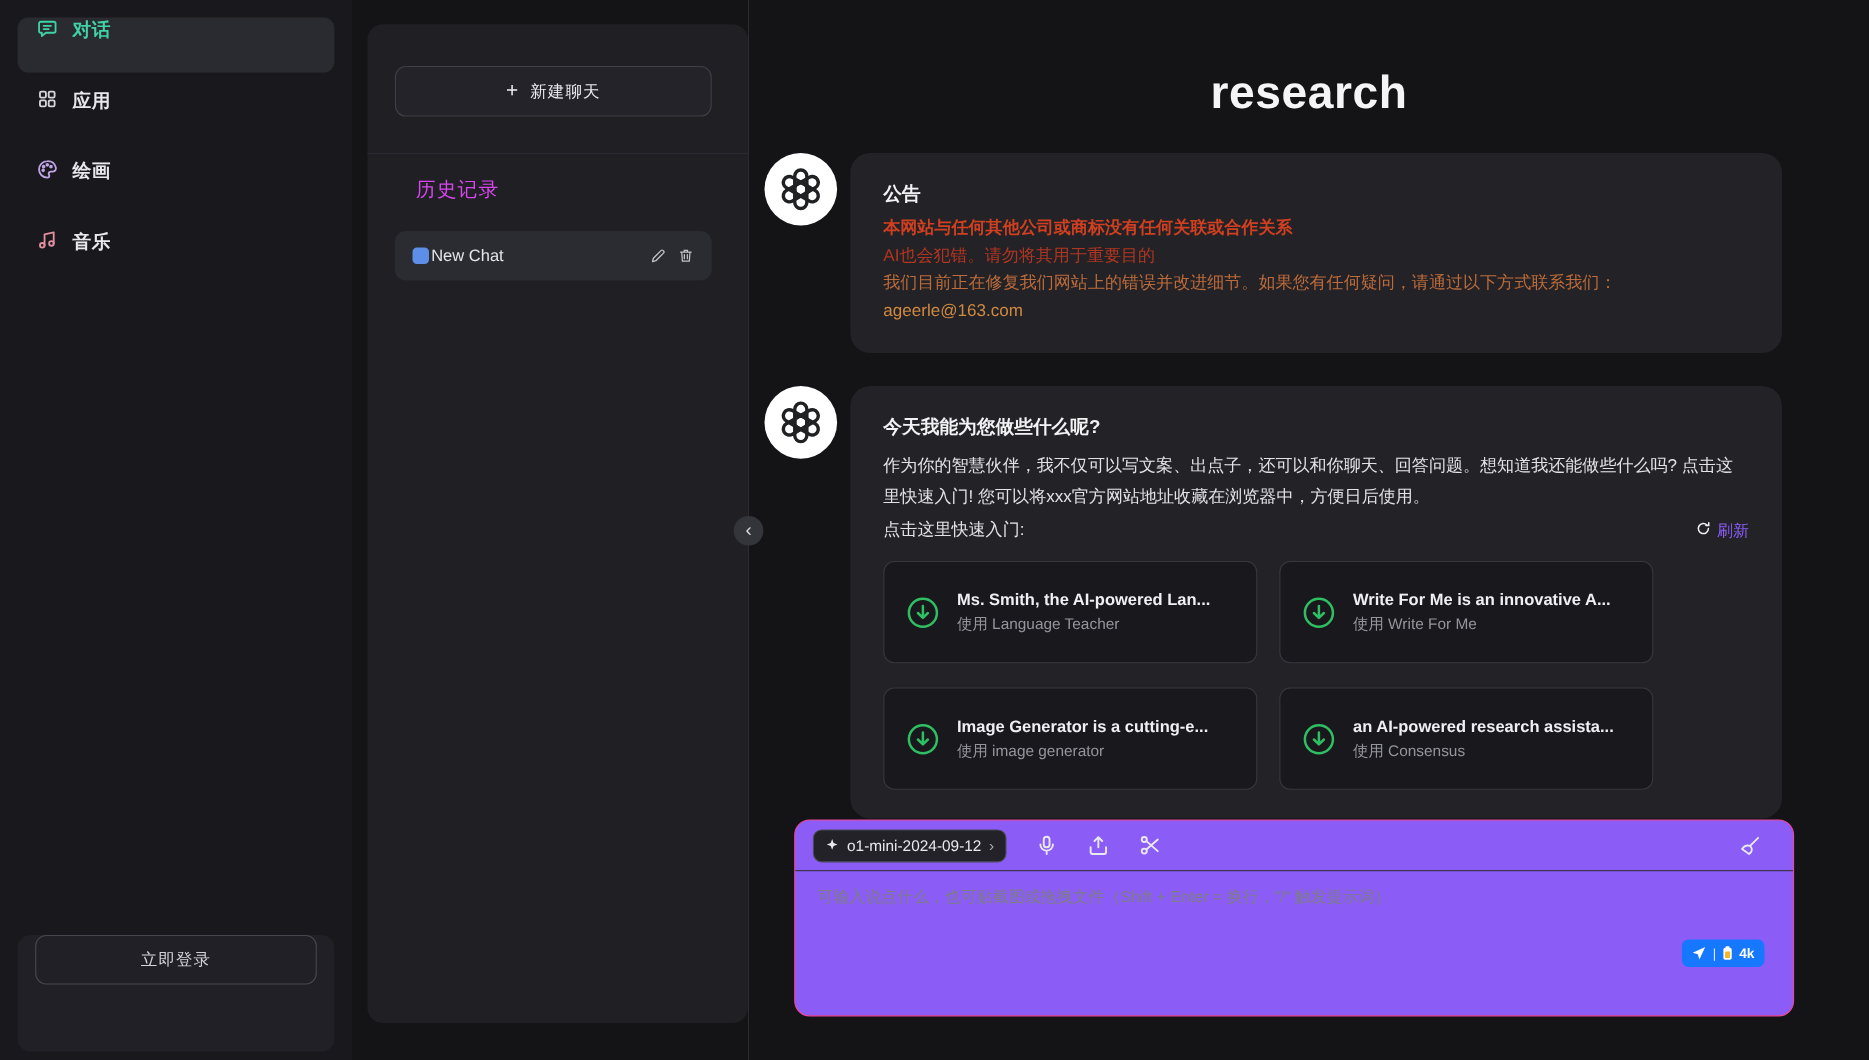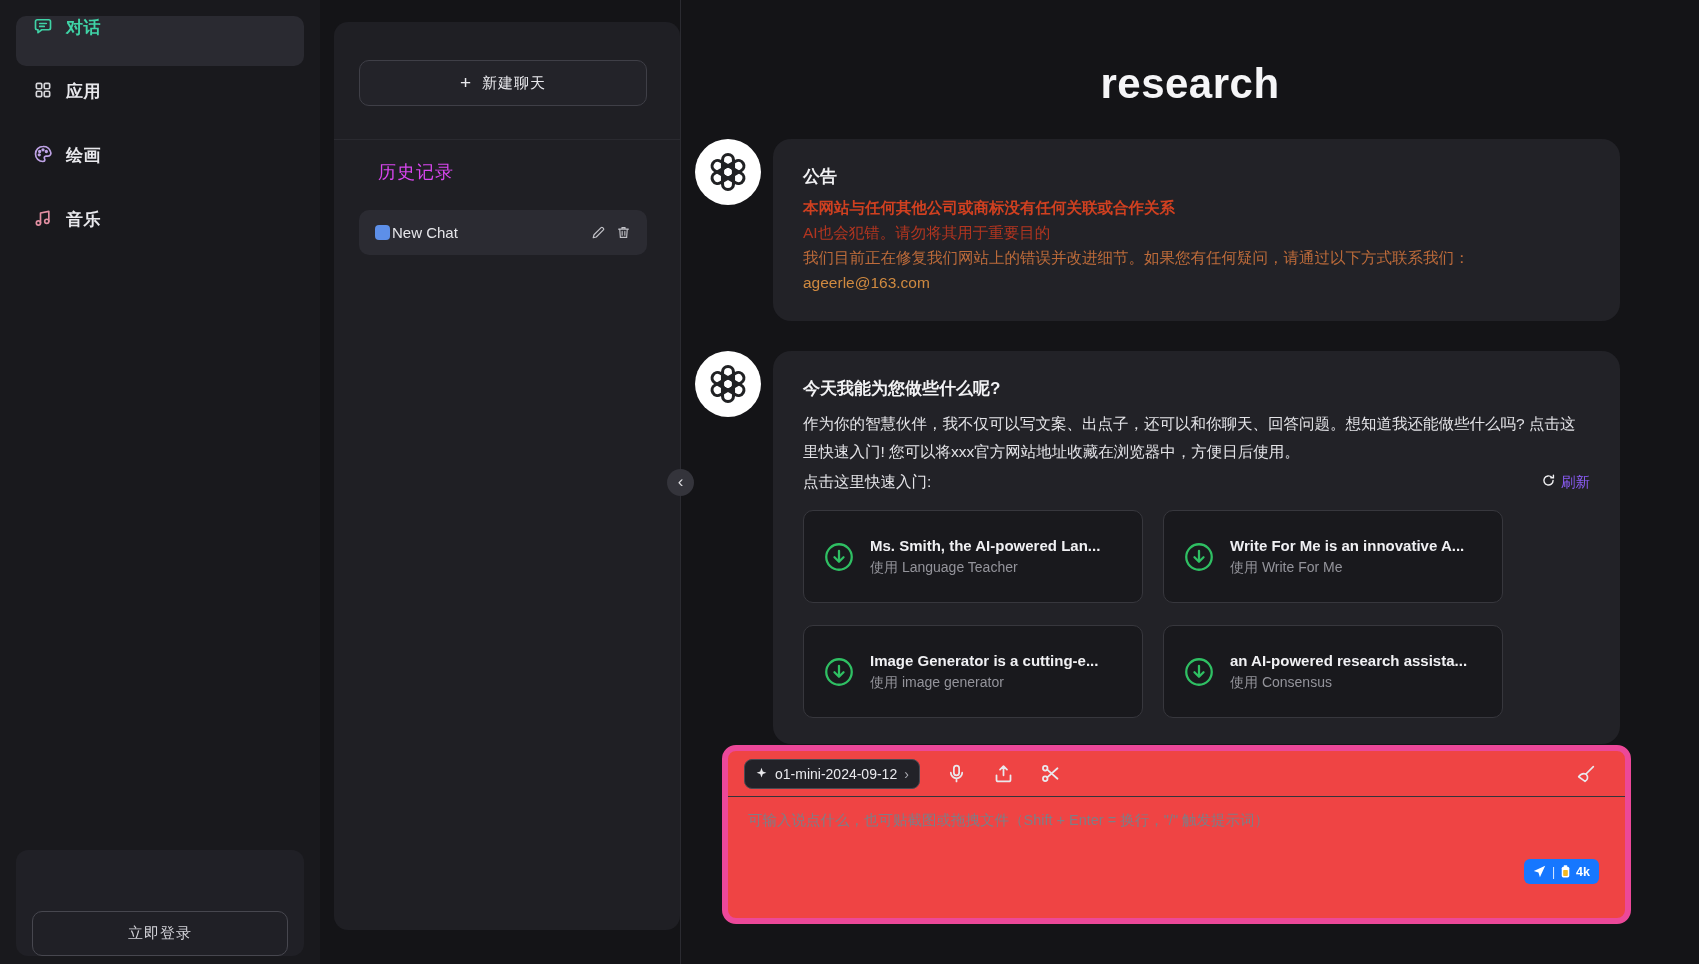--- a/index.html
+++ b/index.html
@@ -10,21 +10,21 @@
   
   .sidebar { position:absolute; left:0; top:0; width:320px; height:964px; background:#19191d; }
   .nav-item { position:absolute; left:16px; width:288px; height:50px; border-radius:10px;
     display:flex; align-items:flex-start; gap:13px; padding:0 17px; cursor:pointer; }
   .nav-item.active { background:#2a2a31; }
   .nav-label { font-size:17px; font-weight:600; color:#e9e9ed; letter-spacing:.5px; }
   .nav-item.active .nav-label { color:#3fd3a6; }
   .nav-icon { width:20px; height:20px; display:flex; align-items:center; justify-content:center; }
 
   .login-box { position:absolute; left:16px; top:850px; width:288px; height:106px;
-    background:#202026; border-radius:12px; display:flex; align-items:flex-end; justify-content:center; }
+    background:#202026; border-radius:12px; display:flex; align-items:flex-start; justify-content:center; }
   .login-btn { width:256px; height:45px; background:transparent; border:1px solid #47474f;
     border-radius:10px; color:#d3d3d9; font-size:15px; cursor:pointer;
     font-family:inherit; letter-spacing:1px; }
 
   
   .chat-panel { position:absolute; left:334px; top:22px; width:346px; height:908px;
     background:#1f1f24; border-radius:14px; }
   .main-divider { position:absolute; left:680px; top:0; width:1px; height:964px; background:#2b2b31; }
   .new-chat-btn { position:absolute; left:25px; top:38px; width:288px; height:46px;
     background:#232329; border:1px solid #3f3f47; border-radius:10px; color:#e9e9ed;
@@ -76,21 +76,21 @@
   .sugg-grid { margin-top:14px; display:grid; grid-template-columns:340px 340px;
     column-gap:20px; row-gap:22px; }
   .sugg-card { height:93px; background:#19191d; border:1px solid #37373d; border-radius:10px;
     display:flex; align-items:center; gap:14px; padding:0 18px; cursor:pointer; }
   .sugg-icon { flex:0 0 auto; display:flex; }
   .sugg-title { font-size:15px; font-weight:600; color:#f0f0f3; white-space:nowrap; }
   .sugg-sub { font-size:14px; color:#94949b; margin-top:5px; }
 
   
   .composer { position:absolute; left:722px; top:745px; width:909px; height:179px;
-    background:#ef4444; border:6px solid #ec4899; border-radius:14px; }
+    background:#8b5cf6; border:1px solid #ec4899; border-radius:14px; }
   .composer-toolbar { height:46px; border-bottom:1px solid #34343a; display:flex;
     align-items:center; gap:26px; padding:0 28px 0 16px; }
   .model-chip { height:30px; border:1px solid #4a4a52; border-radius:8px; background:#222228;
     display:flex; align-items:center; gap:7px; padding:0 10px; cursor:pointer;
     color:#e9e9ed; font-size:14px; font-family:inherit; }
   .model-chip .chev { color:#a9a9b0; font-size:14px; }
   .tool-btn { display:flex; align-items:center; cursor:pointer; }
   .tool-broom { margin-left:auto; }
   .composer-input { display:block; width:860px; height:70px; margin:14px 20px 0;
     background:transparent; border:none; outline:none; resize:none; color:#e8e8ec;

